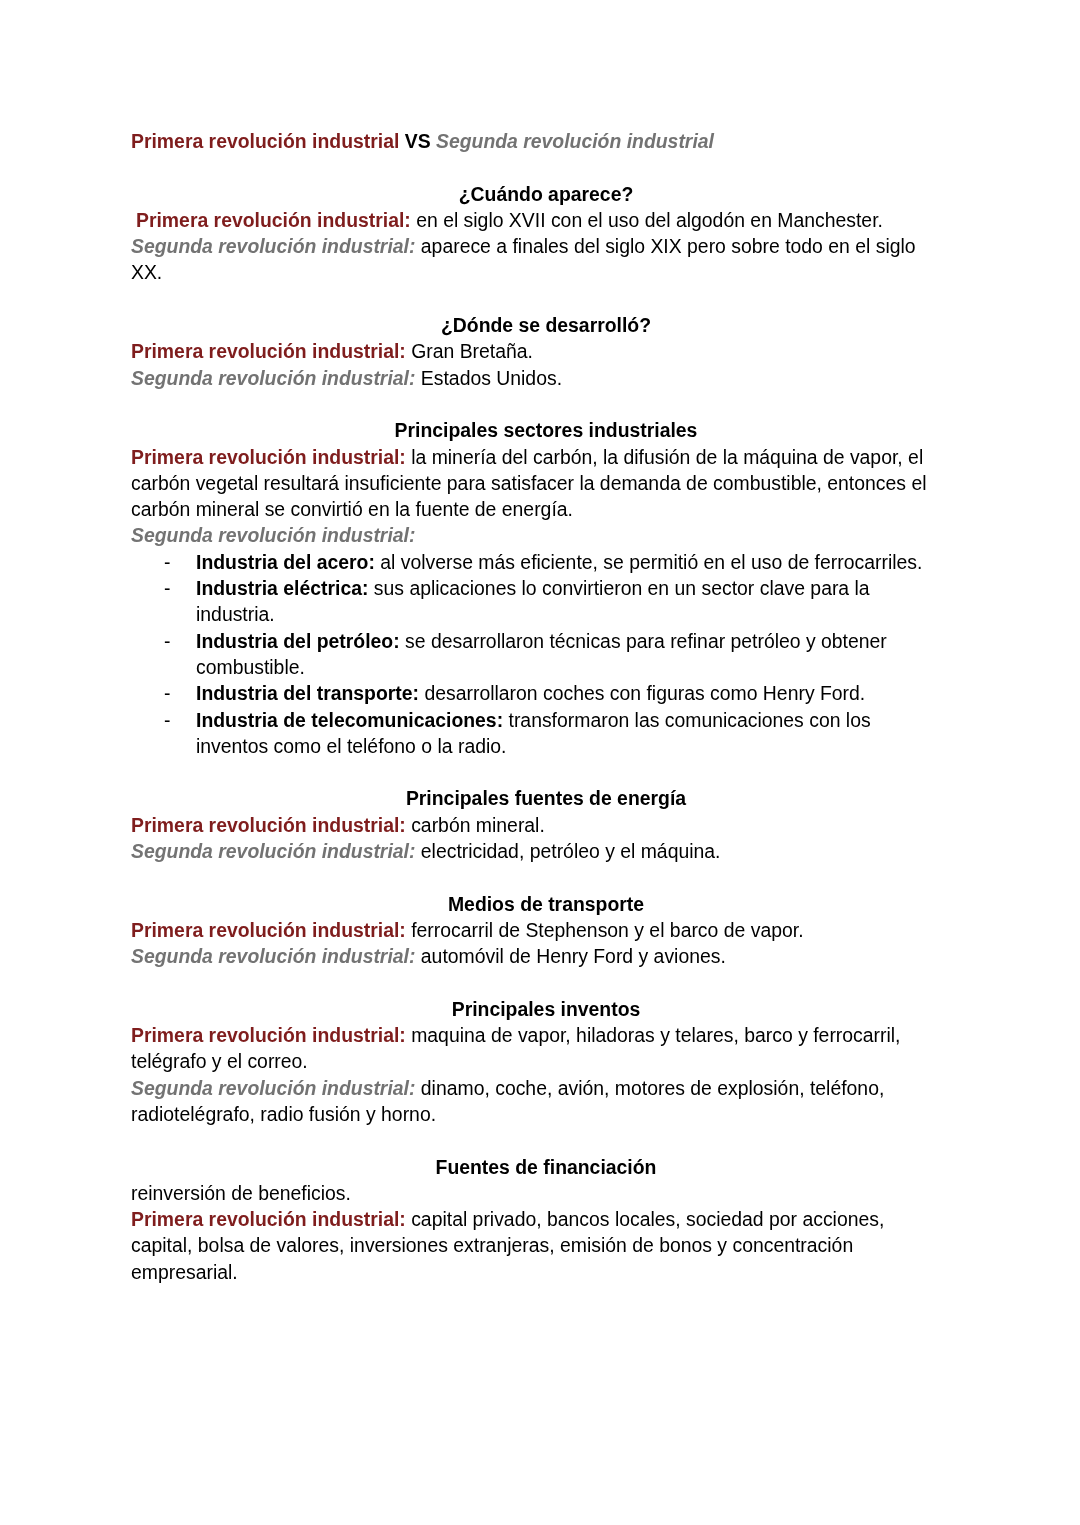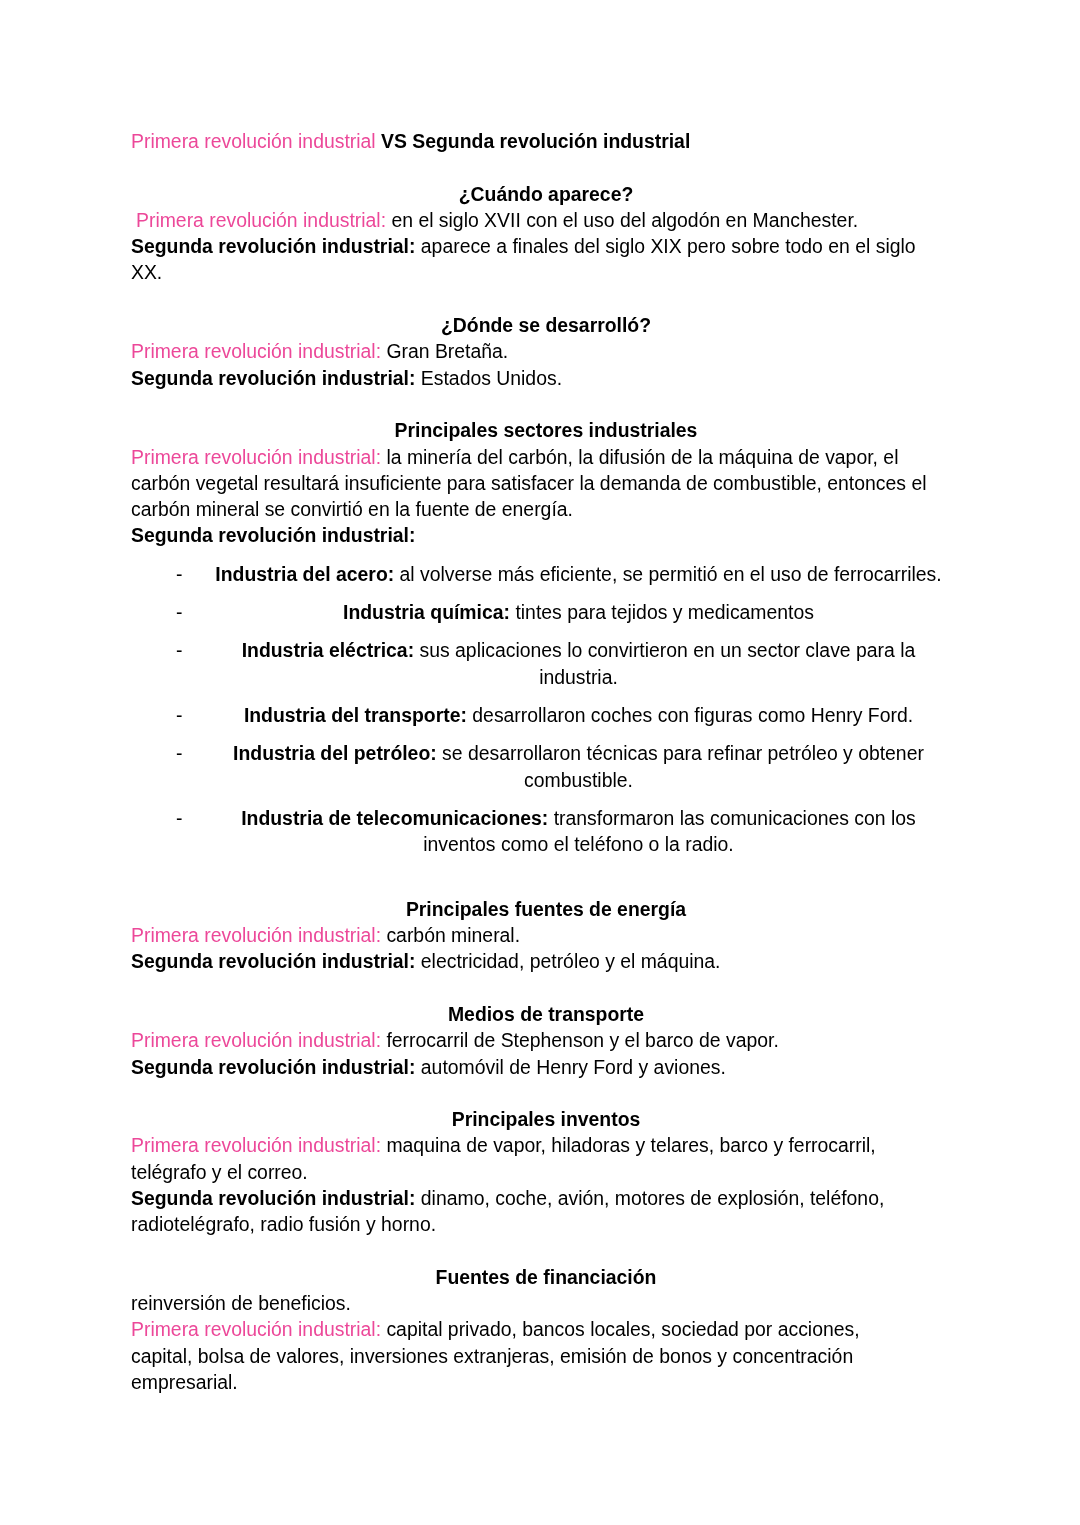--- a/index.html
+++ b/index.html
@@ -15,33 +15,32 @@
       position: absolute;
       left: 131px;
       top: 128px;
       width: 830px;
       font-size: 19.4px;
       line-height: 26.3px;
     }
     .line { margin: 0; }
     .blank { height: 26.3px; }
     .b { font-weight: bold; }
-    .blue { color: #ec4899; font-weight: normal; }
-    .red { color: #000000; font-weight: bold; }
+    .blue { color: #7f1d1d; font-weight: bold; }
+    .red { color: #737373; font-weight: bold; font-style: italic; }
     .heading { font-weight: bold; text-align: center; }
     .title { font-weight: bold; }
     ul.dash {
       list-style: none;
       margin: 0;
       padding: 0 0 0 65px;
     }
     ul.dash li {
       position: relative;
-      margin: 12px;
-      text-align: center;
+      margin: 0;
     }
     ul.dash li::before {
       content: "-";
       position: absolute;
       left: -32px;
       top: 0;
     }
     .indent1 { padding-left: 5px; }
   </style>
 </head>
@@ -63,24 +62,23 @@
   <p class="line"><span class="red">Segunda revolución industrial:</span> <span>Estados Unidos.</span></p>
   <div class="blank"></div>
 
   <p class="line heading">Principales sectores industriales</p>
   <p class="line"><span class="blue">Primera revolución industrial:</span> <span>la minería del carbón, la difusión de la máquina de vapor, el</span></p>
   <p class="line">carbón vegetal resultará insuficiente para satisfacer la demanda de combustible, entonces el</p>
   <p class="line">carbón mineral se convirtió en la fuente de energía.</p>
   <p class="line"><span class="red">Segunda revolución industrial:</span></p>
   <ul class="dash">
     <li><span class="b">Industria del acero:</span> <span>al volverse más eficiente, se permitió en el uso de ferrocarriles.</span></li>
-    <li><span class="b">Industria química:</span> <span>tintes para tejidos y medicamentos</span></li>
     <li><span class="b">Industria eléctrica:</span> <span>sus aplicaciones lo convirtieron en un sector clave para la</span><br><span>industria.</span></li>
+    <li><span class="b">Industria del petróleo:</span> <span>se desarrollaron técnicas para refinar petróleo y obtener</span><br><span>combustible.</span></li>
     <li><span class="b">Industria del transporte:</span> <span>desarrollaron coches con figuras como Henry Ford.</span></li>
-    <li><span class="b">Industria del petróleo:</span> <span>se desarrollaron técnicas para refinar petróleo y obtener</span><br><span>combustible.</span></li>
     <li><span class="b">Industria de telecomunicaciones:</span> <span>transformaron las comunicaciones con los</span><br><span>inventos como el teléfono o la radio.</span></li>
   </ul>
   <div class="blank"></div>
 
   <p class="line heading">Principales fuentes de energía</p>
   <p class="line"><span class="blue">Primera revolución industrial:</span> <span>carbón mineral.</span></p>
   <p class="line"><span class="red">Segunda revolución industrial:</span> <span>electricidad, petróleo y el máquina.</span></p>
   <div class="blank"></div>
 
   <p class="line heading">Medios de transporte</p>

